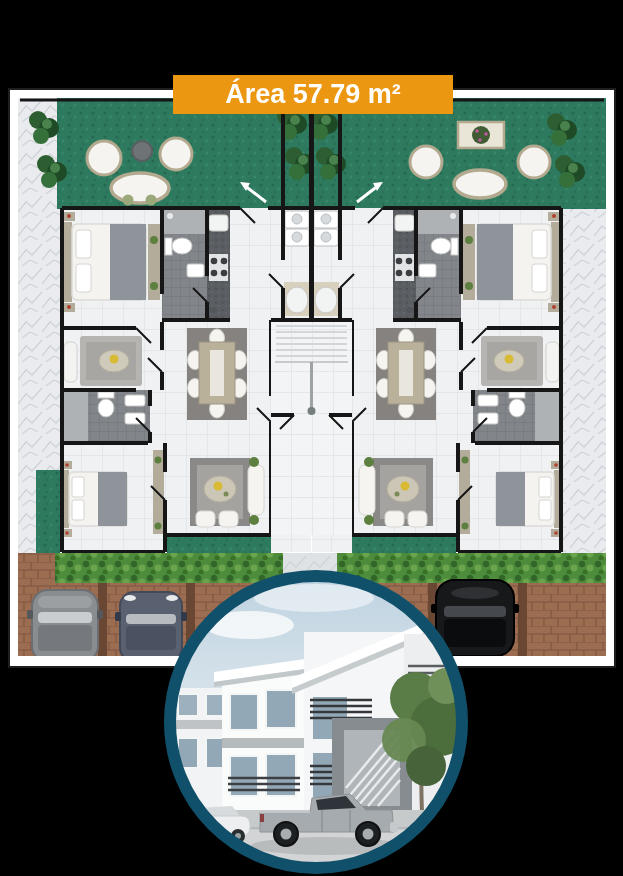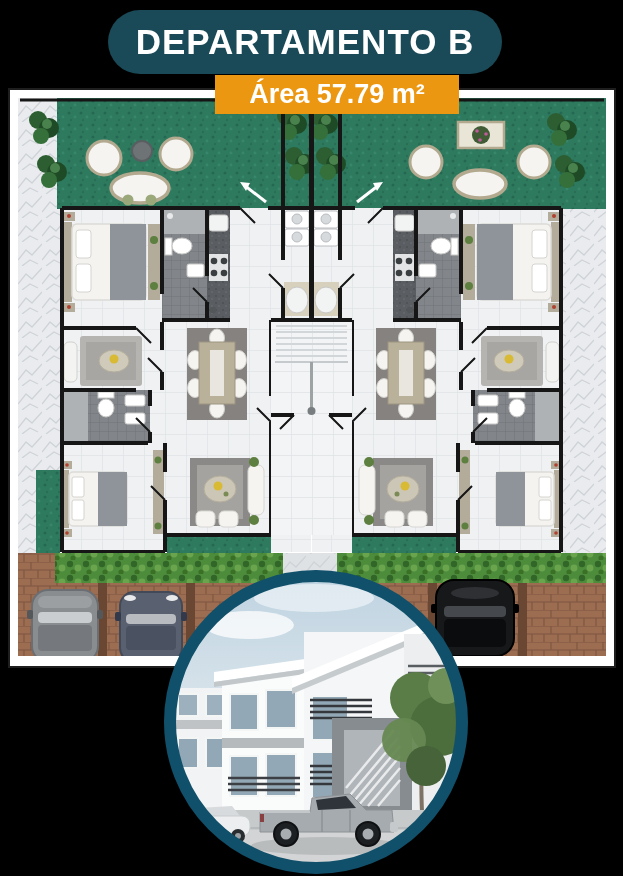--- a/index.html
+++ b/index.html
@@ -1,36 +1,33 @@
 <!DOCTYPE html>
 <html><head>
 <meta charset="utf-8">
 <style>
   html,body{margin:0;padding:0;background:#000;}
   .stage{position:relative;width:623px;height:876px;background:#000;overflow:hidden;
          font-family:"Liberation Sans",sans-serif;}
   .badge{position:absolute;left:108px;top:10px;width:394px;height:64px;border-radius:32px;
          background:#1a4a57;display:flex;align-items:center;justify-content:center;z-index:4;}
   .badge span{color:#fff;font-weight:bold;font-size:35px;letter-spacing:1px;white-space:nowrap;}
-  .banner{position:absolute;left:173px;top:75px;width:244px;height:39px;background:#ec9711;
-          display:flex;align-items:center;justify-content:center;z-index:3;margin-left:42px;}
+  .banner{position:absolute;left:173px;top:75px;width:280px;height:39px;background:#ec9711;
+          display:flex;align-items:center;justify-content:center;z-index:3;}
   .banner span{color:#fff;font-weight:bold;font-size:27px;white-space:nowrap;}
   .frame{position:absolute;left:8px;top:88px;width:608px;height:580px;background:#fff;
          border:2px solid #1e1e1e;box-sizing:border-box;z-index:1;}
   .frame svg{position:absolute;left:8px;top:8px;}
   .photo{position:absolute;left:164px;top:570px;width:304px;height:304px;z-index:5;}
 </style>
 </head>
 <body>
 
 <div class="stage">
 
-  <div class="badge">
-    <span>DEPARTAMENTO B</span>
-  </div>
 
   <div class="banner">
     <span>Área 57.79 m²</span>
   </div>
 
   <div class="frame">
   <svg width="588" height="558" viewBox="0 0 588 558">
     <defs>
       <pattern id="grassT" width="12" height="12" patternUnits="userSpaceOnUse">
         <circle cx="3" cy="3" r="1.6" fill="#1f5c48" opacity="0.6"></circle>

